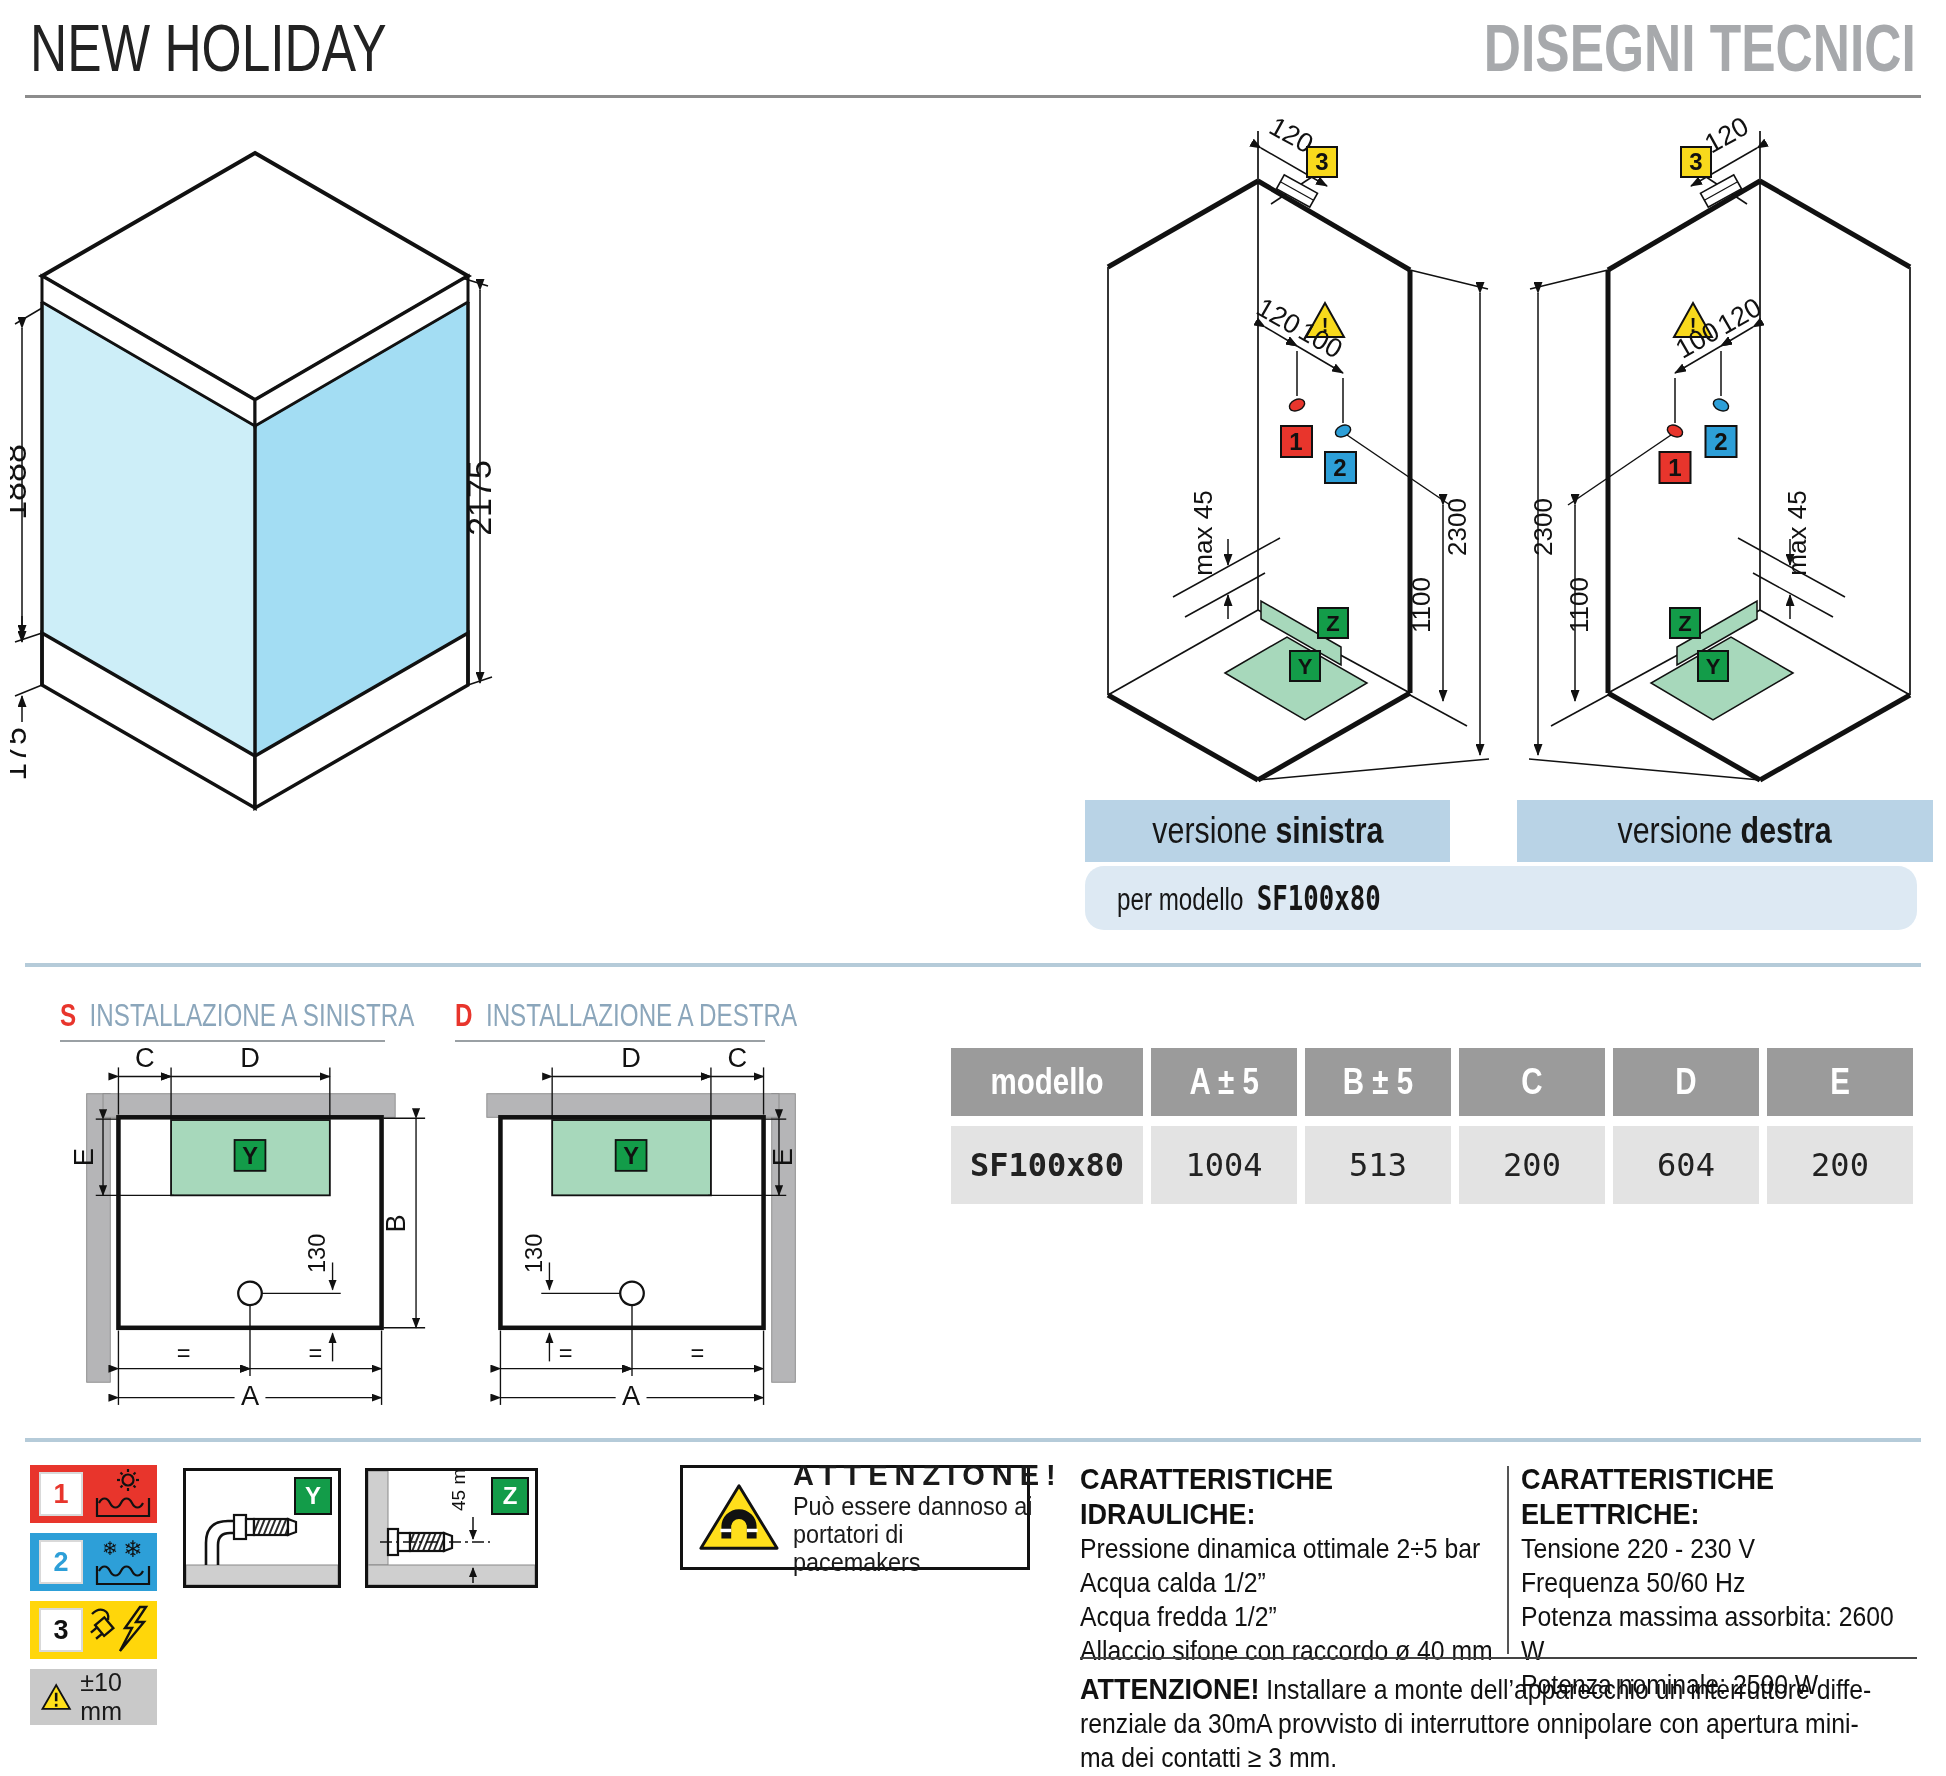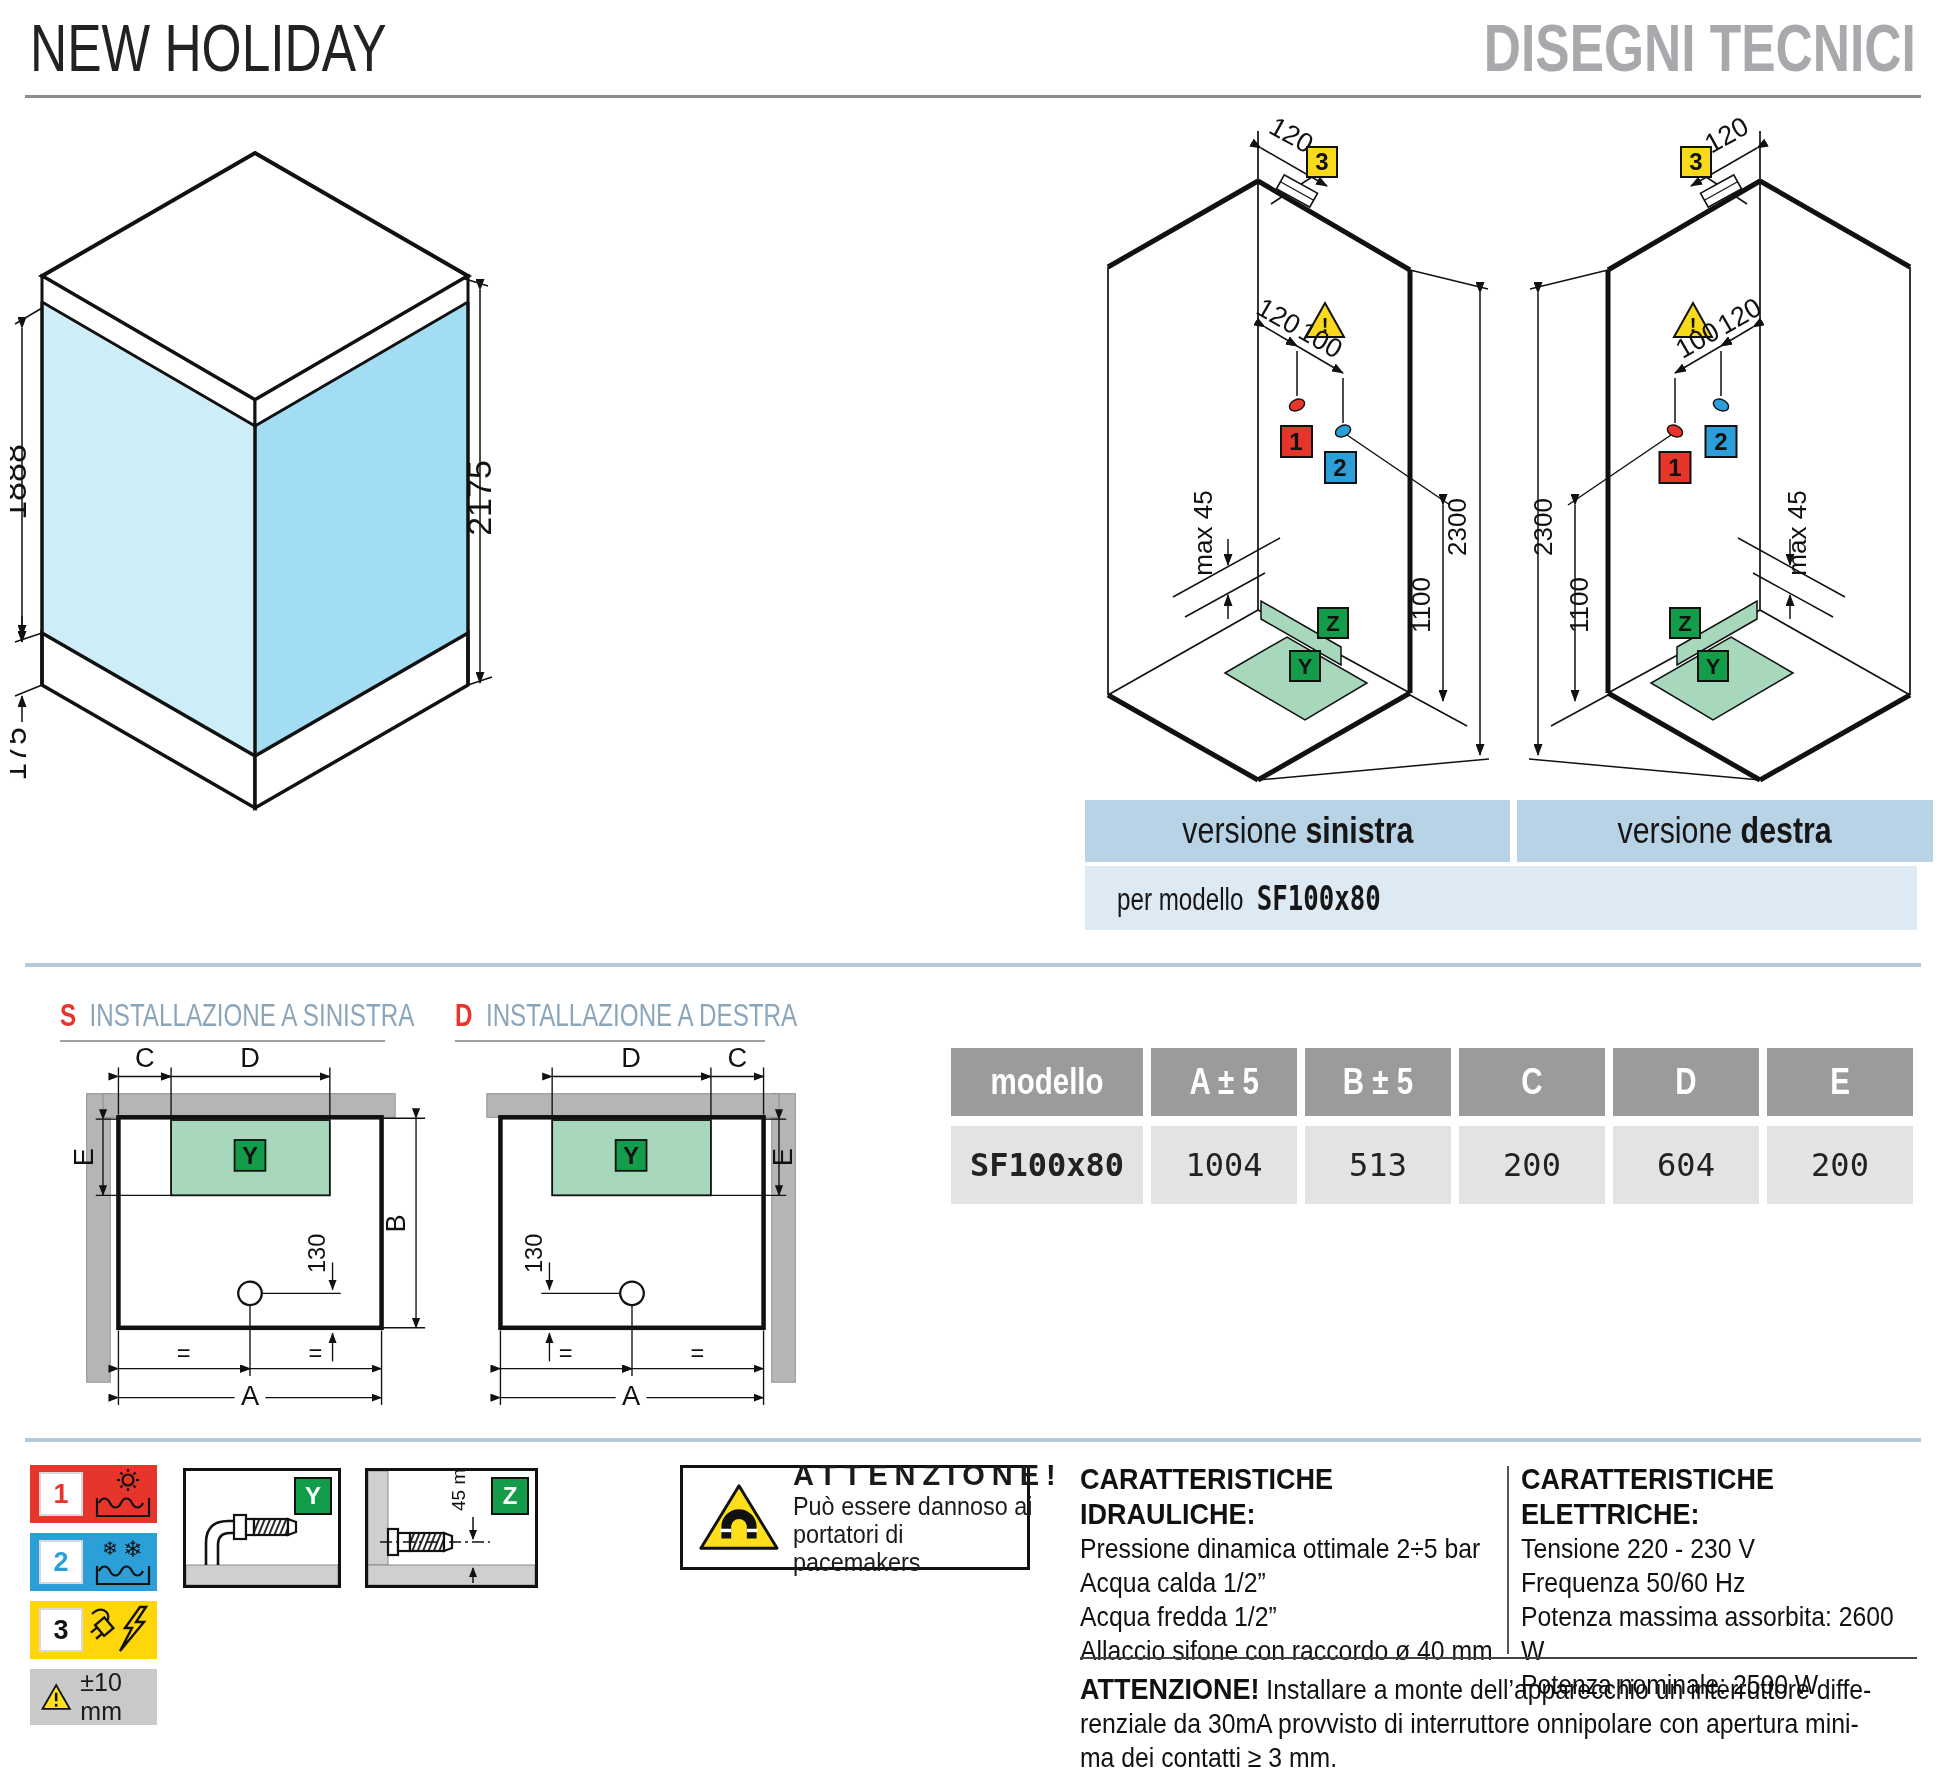--- a/index.html
+++ b/index.html
@@ -186,27 +186,27 @@
     <rect x="146.5" y="349" width="31" height="31" fill="#e8352c" stroke="#111" stroke-width="2"></rect>
     <text x="162" y="373" font-size="24" font-weight="bold" fill="#fff" text-anchor="middle">1</text>
     <rect x="168" y="44" width="30" height="30" fill="#f8d91c" stroke="#111" stroke-width="2"></rect>
     <text x="183" y="67" font-size="24" font-weight="bold" text-anchor="middle">3</text>
     <rect x="157" y="505" width="30" height="30" fill="#139c49" stroke="#111" stroke-width="2"></rect>
     <text x="172" y="528" font-size="22" font-weight="bold" fill="#fff" text-anchor="middle">Z</text>
     <rect x="185" y="548" width="30" height="30" fill="#139c49" stroke="#111" stroke-width="2"></rect>
     <text x="200" y="571" font-size="22" font-weight="bold" fill="#fff" text-anchor="middle">Y</text>
   </svg>
 
-  <div class="a bandtitle" style="left:1085px;top:800px;width:425px;height:62px;">
+  <div class="a bandtitle" style="left:1085px;top:800px;width:365px;height:62px;">
     <span class="cxc"><span>versione</span>&nbsp;<b>sinistra</b></span>
   </div>
   <div class="a bandtitle" style="left:1517px;top:800px;width:416px;height:62px;">
     <span class="cxc"><span>versione</span>&nbsp;<b>destra</b></span>
   </div>
-  <div class="a modrow" style="left:1085px;top:866px;width:832px;height:64px;padding-left:0;">
+  <div class="a modrow" style="left:1085px;top:866px;width:832px;height:64px;padding-left:0;border-radius:19px;">
     <span class="cx" style="margin-left:32px;">
       <span>per modello</span>&nbsp;
       <b style="font-family:'DejaVu Sans Mono',monospace;font-size:33px;">SF100x80</b>
     </span>
   </div>
 
   <div class="a bluerule" style="left:25px;top:963px;width:1896px;"></div>
 
   <div class="a cx" style="left:60px;top:998px;font-size:31px;">
     <b style="color:#e8352c;">S</b>&nbsp;

